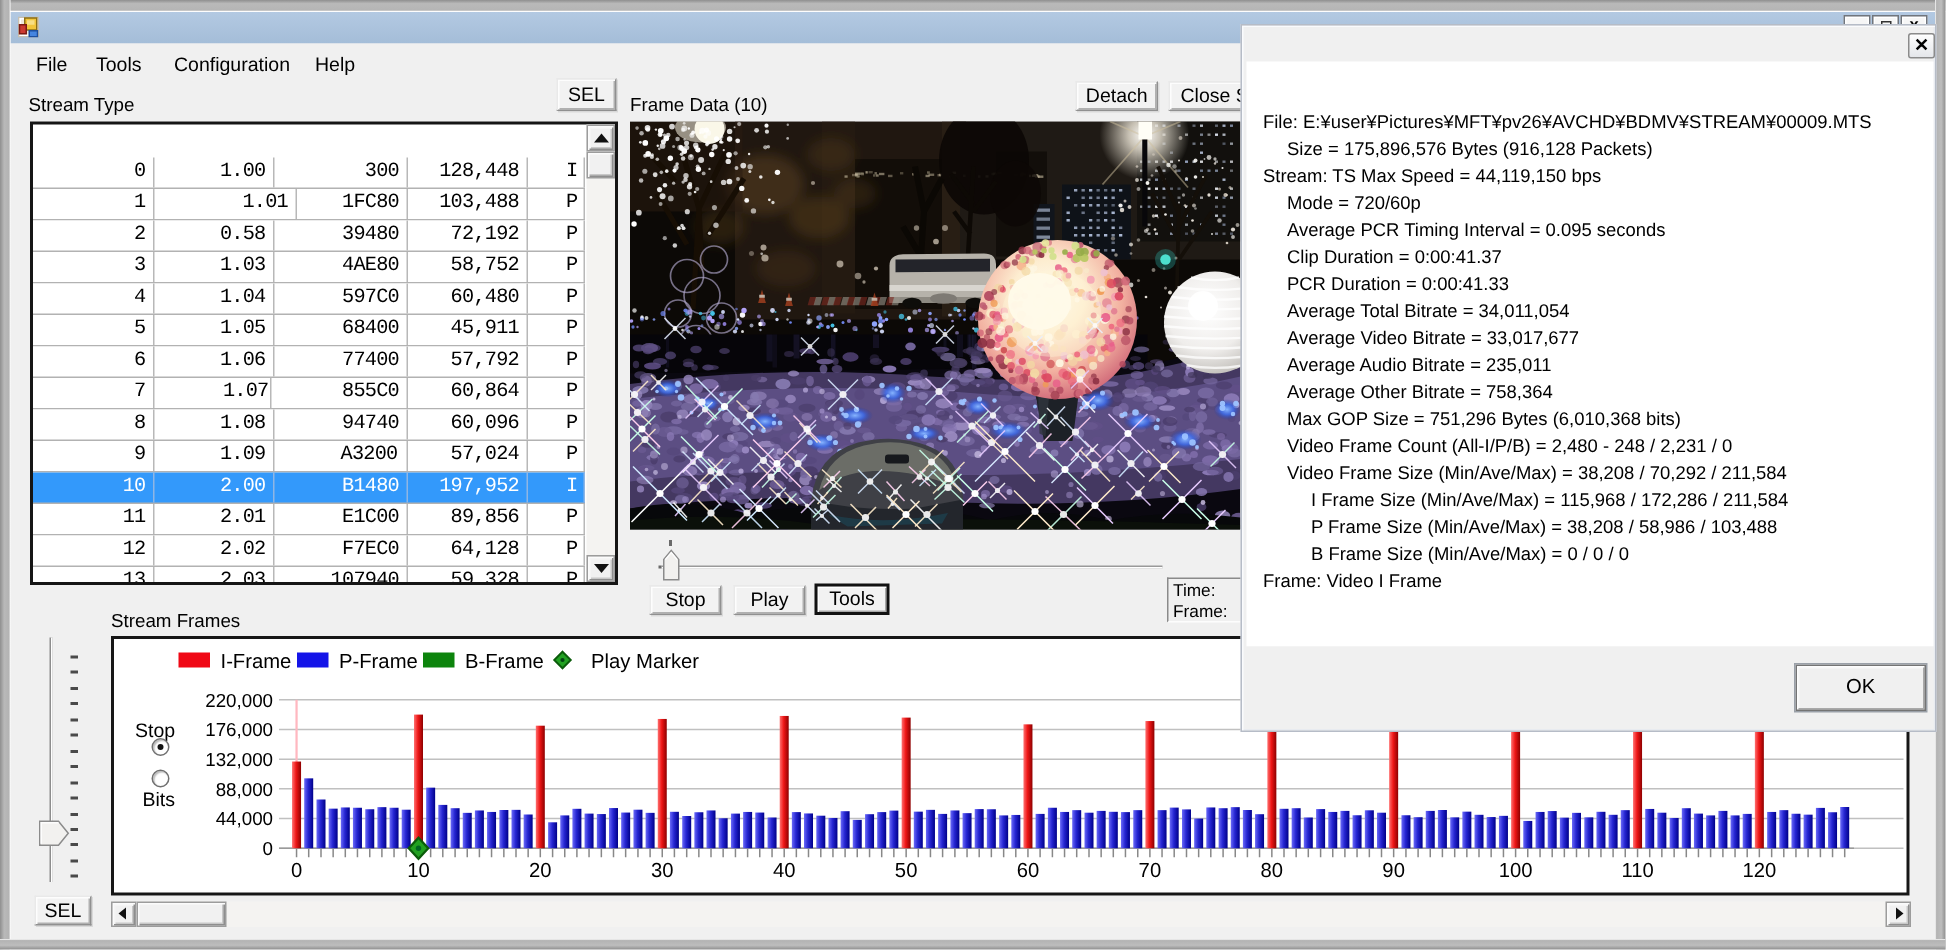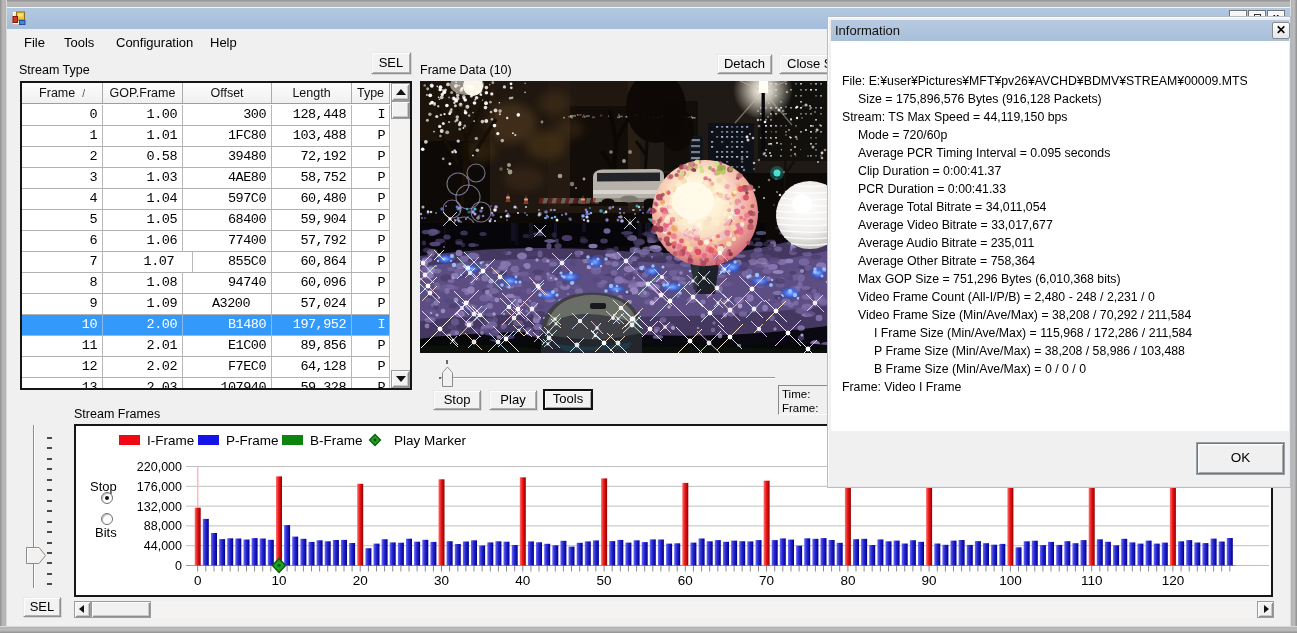--- a/index.html
+++ b/index.html
@@ -69,37 +69,30 @@
 <div class="abs menuitem" style="left:64px">Tools</div>
 <div class="abs menuitem" style="left:116px">Configuration</div>
 <div class="abs menuitem" style="left:210px">Help</div>
 <div class="abs" id="brd-t"></div>
     <div class="abs" id="brd-l"></div>
     <div class="abs" id="brd-r"></div>
     <div class="abs" id="brd-b"></div>
 <div class="abs label" style="left:19px;top:63px">Stream Type</div>
 <div class="abs btn" style="left:371px;top:52px;width:40px;height:22px;line-height:20px">SEL</div>
 <div class="abs" id="tbl">
-      <div class="hdr">
-        <div class="hcell" style="left:0px;width:81px">Frame &nbsp;<span style="font-size:10px;color:#555">/</span></div>
-        <div class="hcell" style="left:81px;width:80px">GOP.Frame</div>
-        <div class="hcell" style="left:161px;width:89px">Offset</div>
-        <div class="hcell" style="left:250px;width:80px">Length</div>
-        <div class="hcell" style="left:330px;width:38px">Type</div>
-      </div>
       <div class="row" style="top:22px">
         <div class="cell" style="left:0px;width:81px;padding-right:5px">0</div>
         <div class="cell" style="left:81px;width:80px;padding-right:5px">1.00</div>
         <div class="cell" style="left:161px;width:89px;padding-right:5px">300</div>
         <div class="cell" style="left:250px;width:80px;padding-right:5px">128,448</div>
         <div class="cell" style="left:330px;width:38px;padding-right:4px">I</div>
       </div>
       <div class="row" style="top:43px">
         <div class="cell" style="left:0px;width:81px;padding-right:5px">1</div>
-        <div class="cell" style="left:81px;width:80px;padding-right:5px">1.01</div>
+        <div class="cell" style="left:96px;width:80px;padding-right:5px">1.01</div>
         <div class="cell" style="left:161px;width:89px;padding-right:5px">1FC80</div>
         <div class="cell" style="left:250px;width:80px;padding-right:5px">103,488</div>
         <div class="cell" style="left:330px;width:38px;padding-right:4px">P</div>
       </div>
       <div class="row" style="top:64px">
         <div class="cell" style="left:0px;width:81px;padding-right:5px">2</div>
         <div class="cell" style="left:81px;width:80px;padding-right:5px">0.58</div>
         <div class="cell" style="left:161px;width:89px;padding-right:5px">39480</div>
         <div class="cell" style="left:250px;width:80px;padding-right:5px">72,192</div>
         <div class="cell" style="left:330px;width:38px;padding-right:4px">P</div>
@@ -115,48 +108,48 @@
         <div class="cell" style="left:0px;width:81px;padding-right:5px">4</div>
         <div class="cell" style="left:81px;width:80px;padding-right:5px">1.04</div>
         <div class="cell" style="left:161px;width:89px;padding-right:5px">597C0</div>
         <div class="cell" style="left:250px;width:80px;padding-right:5px">60,480</div>
         <div class="cell" style="left:330px;width:38px;padding-right:4px">P</div>
       </div>
       <div class="row" style="top:127px">
         <div class="cell" style="left:0px;width:81px;padding-right:5px">5</div>
         <div class="cell" style="left:81px;width:80px;padding-right:5px">1.05</div>
         <div class="cell" style="left:161px;width:89px;padding-right:5px">68400</div>
-        <div class="cell" style="left:250px;width:80px;padding-right:5px">59,904</div>
+        <div class="cell" style="left:250px;width:80px;padding-right:5px">45,911</div>
         <div class="cell" style="left:330px;width:38px;padding-right:4px">P</div>
       </div>
       <div class="row" style="top:148px">
         <div class="cell" style="left:0px;width:81px;padding-right:5px">6</div>
         <div class="cell" style="left:81px;width:80px;padding-right:5px">1.06</div>
         <div class="cell" style="left:161px;width:89px;padding-right:5px">77400</div>
         <div class="cell" style="left:250px;width:80px;padding-right:5px">57,792</div>
         <div class="cell" style="left:330px;width:38px;padding-right:4px">P</div>
       </div>
       <div class="row" style="top:169px">
         <div class="cell" style="left:0px;width:81px;padding-right:5px">7</div>
-        <div class="cell" style="left:91px;width:80px;padding-right:18px">1.07</div>
+        <div class="cell" style="left:79px;width:80px;padding-right:1px">1.07</div>
         <div class="cell" style="left:161px;width:89px;padding-right:5px">855C0</div>
         <div class="cell" style="left:250px;width:80px;padding-right:5px">60,864</div>
         <div class="cell" style="left:330px;width:38px;padding-right:4px">P</div>
       </div>
       <div class="row" style="top:190px">
         <div class="cell" style="left:0px;width:81px;padding-right:5px">8</div>
         <div class="cell" style="left:81px;width:80px;padding-right:5px">1.08</div>
         <div class="cell" style="left:161px;width:89px;padding-right:5px">94740</div>
         <div class="cell" style="left:250px;width:80px;padding-right:5px">60,096</div>
         <div class="cell" style="left:330px;width:38px;padding-right:4px">P</div>
       </div>
       <div class="row" style="top:211px">
         <div class="cell" style="left:0px;width:81px;padding-right:5px">9</div>
         <div class="cell" style="left:81px;width:80px;padding-right:5px">1.09</div>
-        <div class="cell" style="left:161px;width:89px;padding-right:21px">A3200</div>
+        <div class="cell" style="left:161px;width:89px;padding-right:6px">A3200</div>
         <div class="cell" style="left:250px;width:80px;padding-right:5px">57,024</div>
         <div class="cell" style="left:330px;width:38px;padding-right:4px">P</div>
       </div>
       <div class="row sel" style="top:232px">
         <div class="cell" style="left:0px;width:81px;padding-right:5px">10</div>
         <div class="cell" style="left:81px;width:80px;padding-right:5px">2.00</div>
         <div class="cell" style="left:161px;width:89px;padding-right:5px">B1480</div>
         <div class="cell" style="left:250px;width:80px;padding-right:5px">197,952</div>
         <div class="cell" style="left:330px;width:38px;padding-right:4px">I</div>
       </div>
@@ -2611,17 +2604,16 @@
 <div class="abs btn" style="left:23px;top:597px;width:38px;height:20px;line-height:18px">SEL</div>
 <div class="abs sbtrack" style="left:74px;top:601px;width:1200px;height:17px"></div>
 <div class="abs sbbtn" style="left:74px;top:601px;width:17px;height:17px"></div>
 <div class="arrow" style="left:79px;top:605px;border-top:4.5px solid transparent;border-bottom:4.5px solid transparent;border-right:5px solid #111"></div>
 <div class="abs sbthumb" style="left:91px;top:601px;width:60px;height:17px"></div>
 <div class="abs sbbtn" style="left:1257px;top:601px;width:17px;height:17px"></div>
 <div class="arrow" style="left:1264px;top:605px;border-top:4.5px solid transparent;border-bottom:4.5px solid transparent;border-left:5px solid #111"></div>
 <div class="abs" id="dlg">
       <div class="abs" id="dlgbody"></div>
       <div class="abs" id="dlgfoot"></div>
-      <div class="abs" id="dlgtitle">Information</div>
       <div class="abs" id="xbtn">✕</div>
       <div class="abs" id="dlgtext"><div style="padding-left:0px">File: E:¥user¥Pictures¥MFT¥pv26¥AVCHD¥BDMV¥STREAM¥00009.MTS</div><div style="padding-left:16px">Size = 175,896,576 Bytes (916,128 Packets)</div><div style="padding-left:0px">Stream: TS Max Speed = 44,119,150 bps</div><div style="padding-left:16px">Mode = 720/60p</div><div style="padding-left:16px">Average PCR Timing Interval = 0.095 seconds</div><div style="padding-left:16px">Clip Duration = 0:00:41.37</div><div style="padding-left:16px">PCR Duration = 0:00:41.33</div><div style="padding-left:16px">Average Total Bitrate = 34,011,054</div><div style="padding-left:16px">Average Video Bitrate = 33,017,677</div><div style="padding-left:16px">Average Audio Bitrate = 235,011</div><div style="padding-left:16px">Average Other Bitrate = 758,364</div><div style="padding-left:16px">Max GOP Size = 751,296 Bytes (6,010,368 bits)</div><div style="padding-left:16px">Video Frame Count (All-I/P/B) = 2,480 - 248 / 2,231 / 0</div><div style="padding-left:16px">Video Frame Size (Min/Ave/Max) = 38,208 / 70,292 / 211,584</div><div style="padding-left:32px">I Frame Size (Min/Ave/Max) = 115,968 / 172,286 / 211,584</div><div style="padding-left:32px">P Frame Size (Min/Ave/Max) = 38,208 / 58,986 / 103,488</div><div style="padding-left:32px">B Frame Size (Min/Ave/Max) = 0 / 0 / 0</div><div style="padding-left:0px">Frame: Video I Frame</div></div>
       <div class="abs" id="okbtn">OK</div>
     </div>
 </div>
 </body></html>

